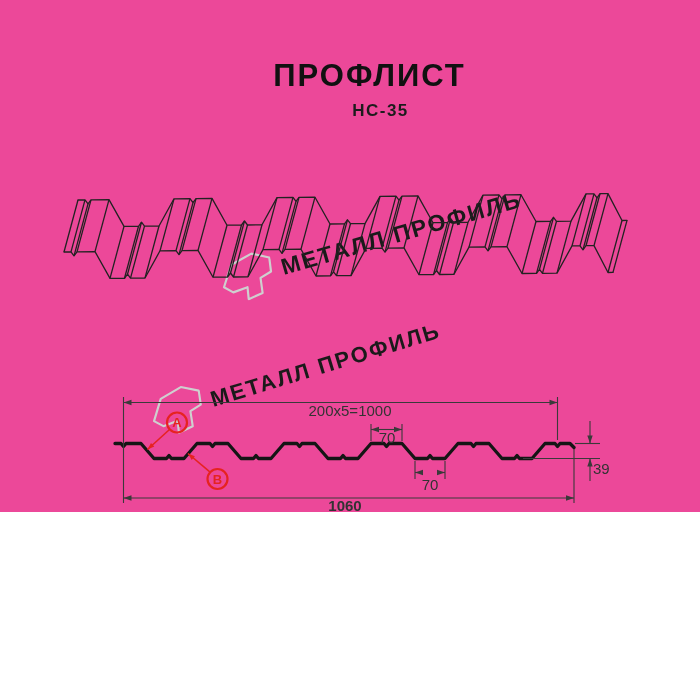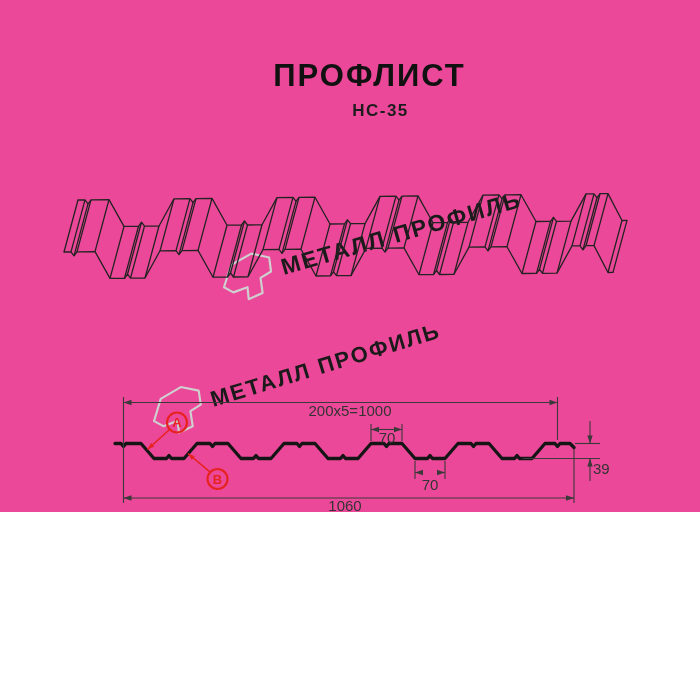--- a/index.html
+++ b/index.html
@@ -15,21 +15,21 @@
       font-weight:700;white-space:nowrap;transform-origin:left center;}
   .wm span{letter-spacing:2px;}
   .wm-3d{left:220px;top:262px;font-size:23px;transform:rotate(-16deg);}
   .wm-section{left:150px;top:396px;font-size:22px;transform:rotate(-17deg);}
   .wm svg{display:block;}
   #draw{position:absolute;left:0;top:0;z-index:2;}
   .dim{position:absolute;z-index:3;font-size:15px;color:#333;text-align:center;line-height:1;margin-top:16px;}
   .dim-width-top{left:250px;top:387px;width:200px;}
   .dim-70-top{left:362px;top:414px;width:50px;}
   .dim-70-bottom{left:405px;top:461px;width:50px;}
-  .dim-1060{left:245px;top:482px;width:200px;}
+  .dim-1060{left:245px;top:482px;width:200px;font-weight:bold;}
   .dim-35{left:593px;top:445px;width:30px;text-align:left;}
 </style>
 </head>
 <body>
 
 <div class="page">
 
   <div class="title">ПРОФЛИСТ</div>
   <div class="subtitle">НС-35</div>
 

